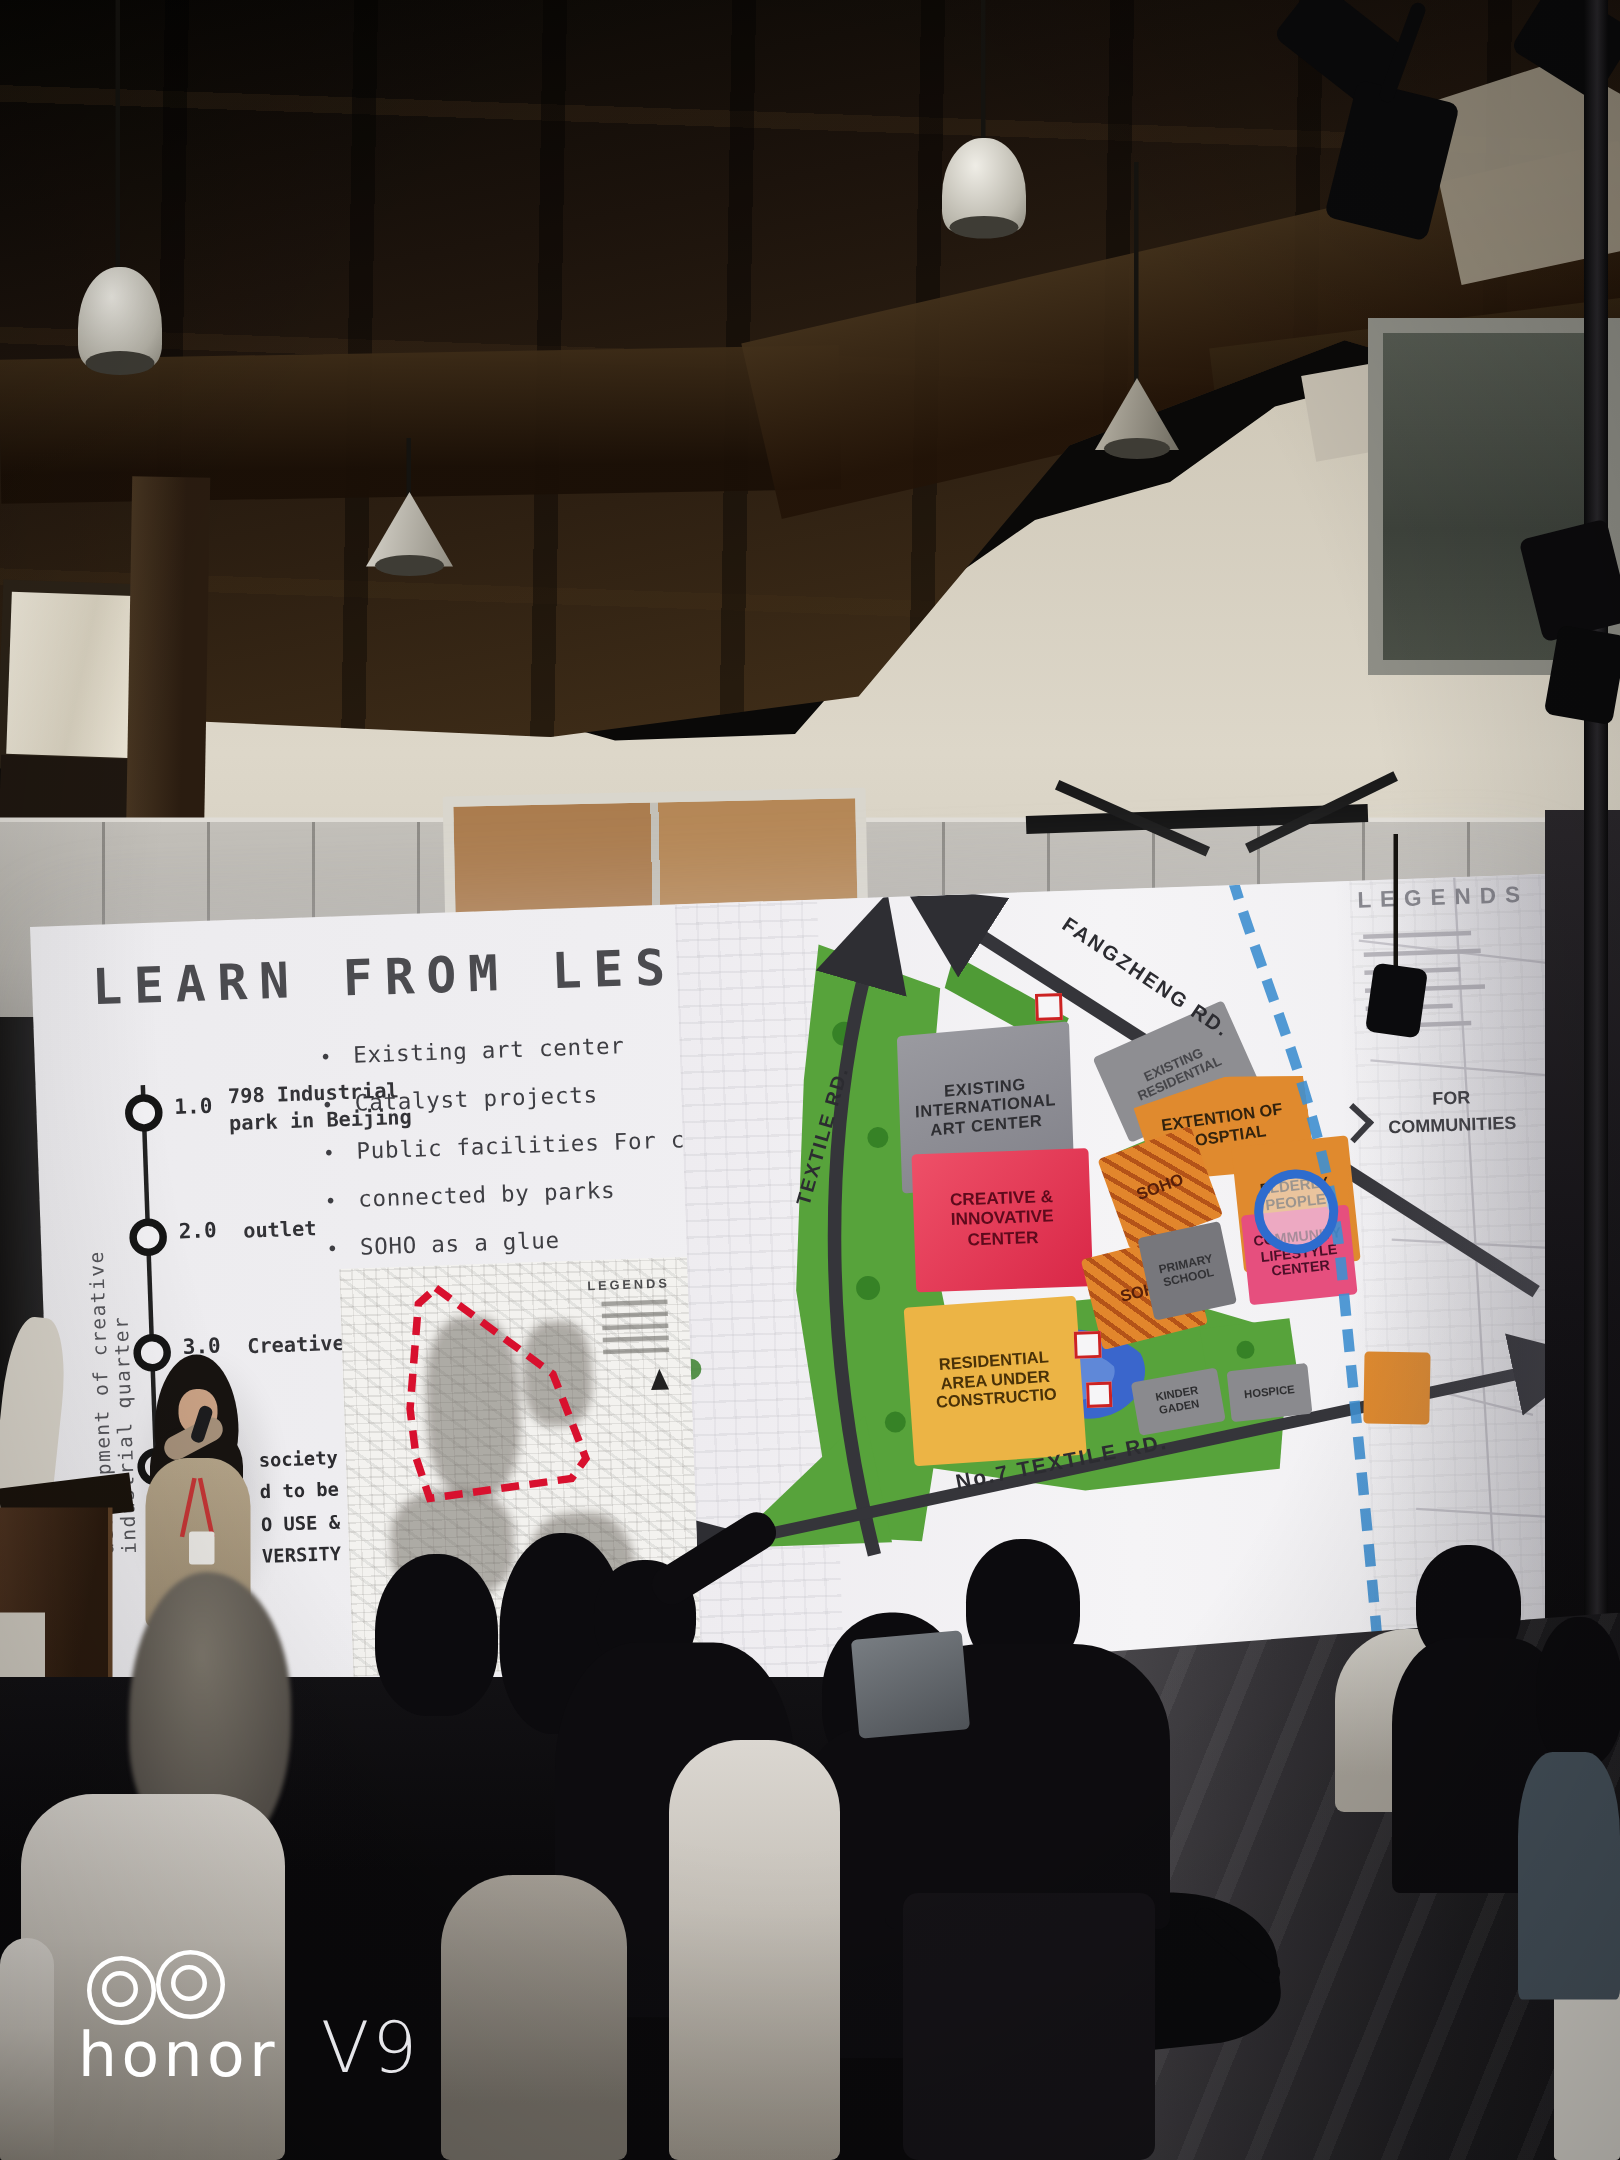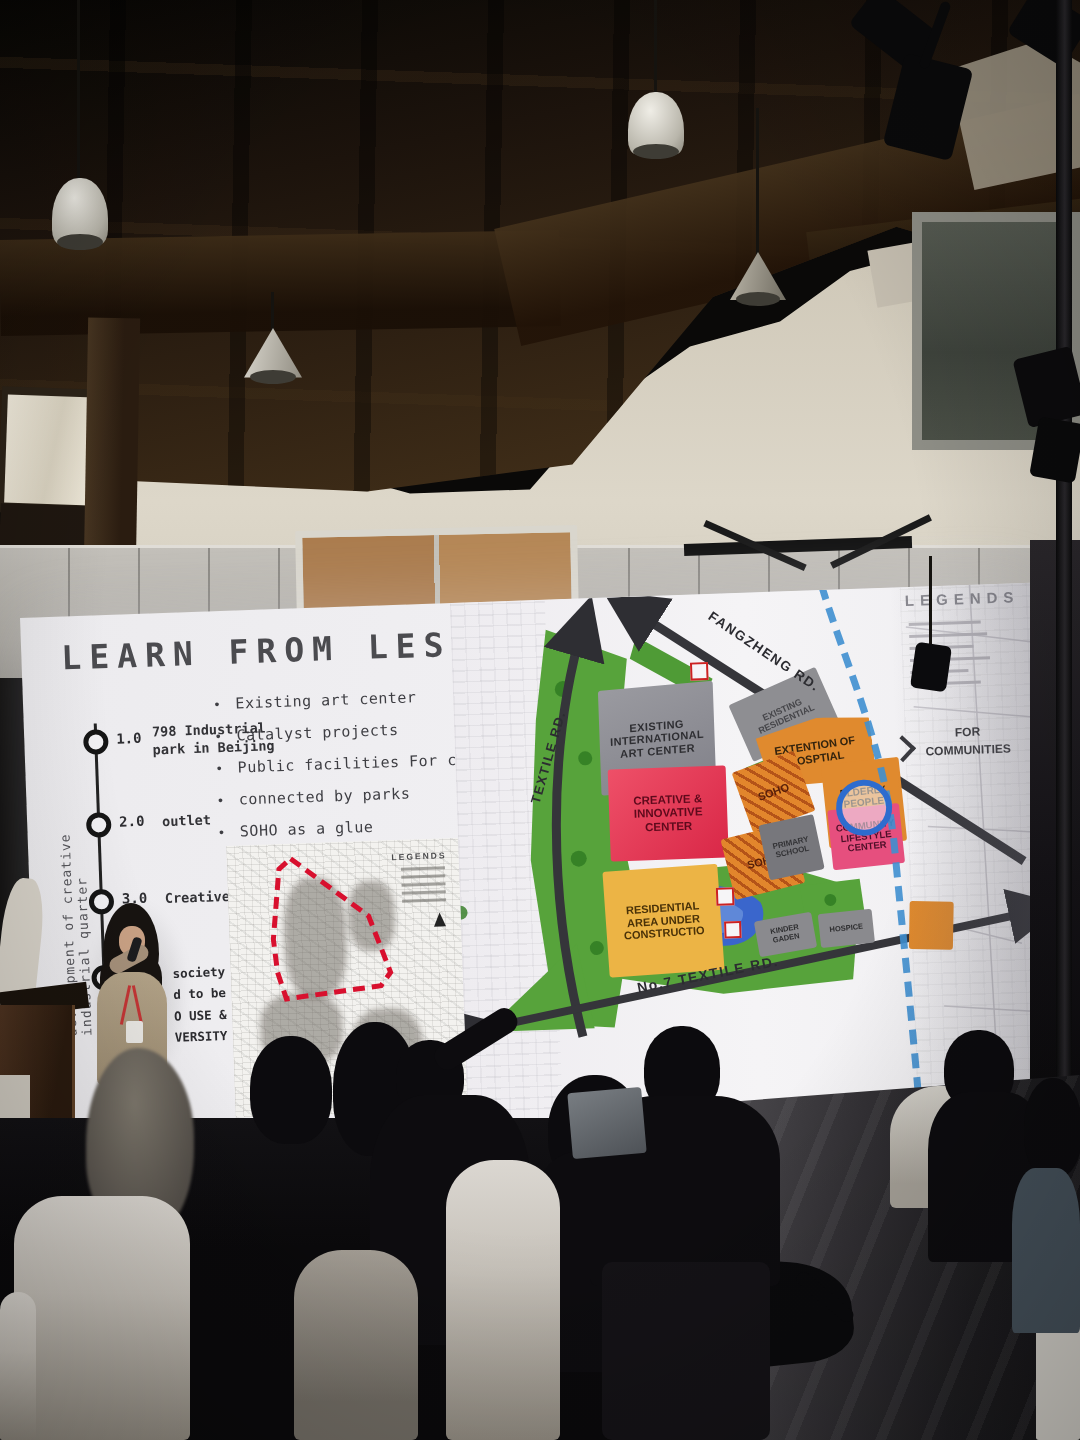--- a/index.html
+++ b/index.html
@@ -393,15 +393,21 @@
   <div class="head" style="left:1024px;top:1078px;width:58px;height:100px;z-index:23;"></div>
   <div class="torso" style="left:1012px;top:1168px;width:68px;height:165px;
        background:#46525c;z-index:23;"></div>
 
   <div class="chair" style="left:14px;top:1196px;width:176px;height:244px;z-index:24;"></div>
   <div class="chair" style="left:0;top:1292px;width:36px;height:148px;z-index:24;"></div>
   <div class="chair" style="left:294px;top:1250px;width:124px;height:190px;z-index:24;
        background:linear-gradient(180deg,#a49e95,#6f6a62 80%);"></div>
   <div class="chair" style="left:446px;top:1160px;width:114px;height:280px;z-index:24;"></div>
 
+  <div id="wm">
+    <div class="wm-ring" style="left:6px;top:8px;"></div>
+    <div class="wm-ring" style="left:52px;top:4px;"></div>
+    <div class="wm-honor">honor</div>
+    <div class="wm-model">V9</div>
+  </div>
 
   <div id="vignette"></div>
 </div>
 
 </body></html>

